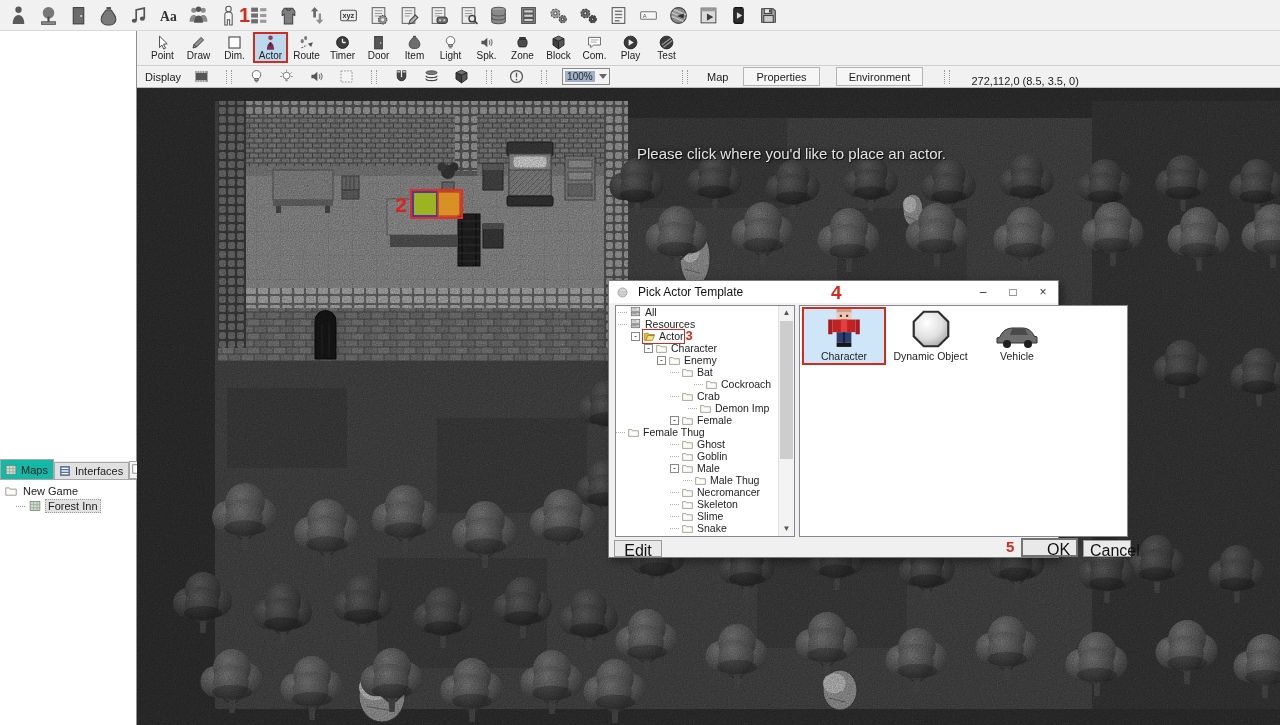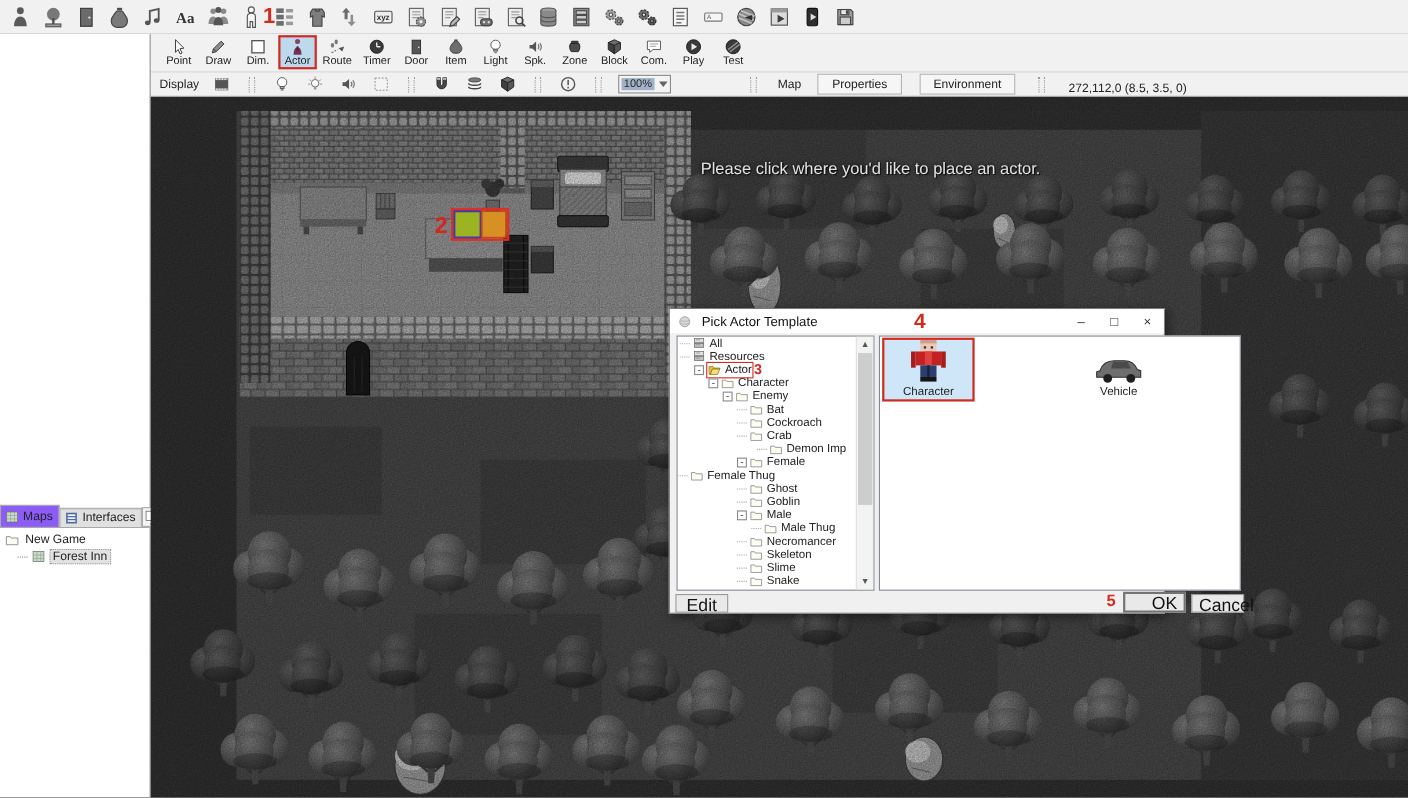--- a/index.html
+++ b/index.html
@@ -9,21 +9,21 @@
   .top-toolbar{height:30px;display:flex;align-items:center;gap:4px;padding-left:5px;
        background:#f1f1f1;border-bottom:1px solid #d8d8d8;}
   .tbtn{width:26px;height:26px;display:flex;align-items:center;justify-content:center;flex:none;}
   .main-row{display:flex;height:695px;}
   
   .sidebar{width:137px;flex:none;background:#fff;border-right:1px solid #8f8f8f;position:relative;box-sizing:border-box;}
   .sidebar-tabs{position:absolute;left:0;top:430px;width:100%;height:19px;display:flex;align-items:flex-end;
        background:#ececec;border-bottom:1px solid #a8a8a8;box-sizing:border-box;}
   .stab{display:flex;align-items:center;gap:3px;padding:0 5px 0 3px;border:1px solid #a8a8a8;border-bottom:none;
        background:#e0e0e0;height:16px;font-size:11px;white-space:nowrap;}
-  .stab.active{background:#8b5cf6;height:19px;text-align:right;}
+  .stab.active{background:#14b8a6;height:19px;text-align:right;}
   .snew{margin-left:auto;margin-right:2px;width:19px;height:16px;border:1px solid #a8a8a8;background:#f4f4f4;
        display:flex;align-items:center;justify-content:center;}
   .sidebar-tree{position:absolute;left:0;top:452px;width:100%;}
   .srow{display:flex;align-items:center;gap:3px;height:15px;padding-left:4px;white-space:nowrap;}
   .srow .stub{width:9px;height:1px;border-bottom:1px dotted #999;flex:none;}
   .srow .lbl{padding:0 2px;}
   .srow.sel .lbl{background:#e2e2e2;border:1px dotted #9a9a9a;}
   
   .work{flex:1;display:flex;flex-direction:column;min-width:0;}
   .tools{height:35px;background:#f1f1f1;border-bottom:1px solid #cfcfcf;display:flex;align-items:flex-start;
@@ -1244,21 +1244,21 @@
                 </svg>
                 <span class="tlabel">Enemy</span>
               </div>
               <div class="trow" style="padding-left:54px">
                 <span class="tstub"></span>
                 <svg class="ticon" width="13" height="13" viewBox="0 0 20 20">
                   <path d="M2.5 5.5h5l1.3 1.8h8.7V16h-15z" fill="#fdfdf2" stroke="#777"></path>
                 </svg>
                 <span class="tlabel">Bat</span>
               </div>
-              <div class="trow" style="padding-left:54px">
+              <div class="trow" style="padding-left:78px">
                 <span class="tstub"></span>
                 <svg class="ticon" width="13" height="13" viewBox="0 0 20 20">
                   <path d="M2.5 5.5h5l1.3 1.8h8.7V16h-15z" fill="#fdfdf2" stroke="#777"></path>
                 </svg>
                 <span class="tlabel">Cockroach</span>
               </div>
               <div class="trow" style="padding-left:54px">
                 <span class="tstub"></span>
                 <svg class="ticon" width="13" height="13" viewBox="0 0 20 20">
                   <path d="M2.5 5.5h5l1.3 1.8h8.7V16h-15z" fill="#fdfdf2" stroke="#777"></path>
@@ -1358,20 +1358,33 @@
                   <rect x="4" y="10" width="22" height="12" fill="#c32222"></rect>
                   <rect x="0" y="10" width="4" height="14" fill="#a81c1c"></rect>
                   <rect x="26" y="10" width="4" height="14" fill="#a81c1c"></rect>
                   <rect x="12" y="10" width="6" height="12" fill="#e04040"></rect>
                   <rect x="8" y="22" width="14" height="10" fill="#2c3e6e"></rect>
                   <rect x="14" y="22" width="2" height="10" fill="#15203a"></rect>
                   <rect x="8" y="32" width="14" height="4" fill="#151515"></rect>
                 </svg>
                 <span>Character</span>
               </div>
+              <div class="tile" style="left:88.5px">
+                <svg width="44" height="44" viewBox="0 0 44 44">
+                  <defs>
+                    <radialGradient id="sg" cx="38%" cy="32%" r="75%">
+                      <stop offset="0" stop-color="#ffffff"></stop>
+                      <stop offset=".6" stop-color="#e0e0e0"></stop>
+                      <stop offset="1" stop-color="#a8a8a8"></stop>
+                    </radialGradient>
+                  </defs>
+                  <path d="M14 3h16l11 11v16L30 41H14L3 30V14z" fill="url(#sg)" stroke="#2e2e2e" stroke-width="2.4"></path>
+                </svg>
+                <span>Dynamic Object</span>
+              </div>
               <div class="tile" style="left:175px">
                 <svg width="46" height="28" viewBox="0 0 46 28">
                   <path d="M6 16c2-6 7-9 13-9h9c6 0 10 3 12 8l3 1v6H3v-5z" fill="#6e6e6e" stroke="#2e2e2e"></path>
                   <path d="M18 8l-2 6h18l-3-6z" fill="#4a4a4a"></path>
                   <circle cx="13" cy="23" r="4" fill="#1e1e1e"></circle>
                   <circle cx="34" cy="23" r="4" fill="#1e1e1e"></circle>
                 </svg>
                 <span>Vehicle</span>
               </div>
             </div>

